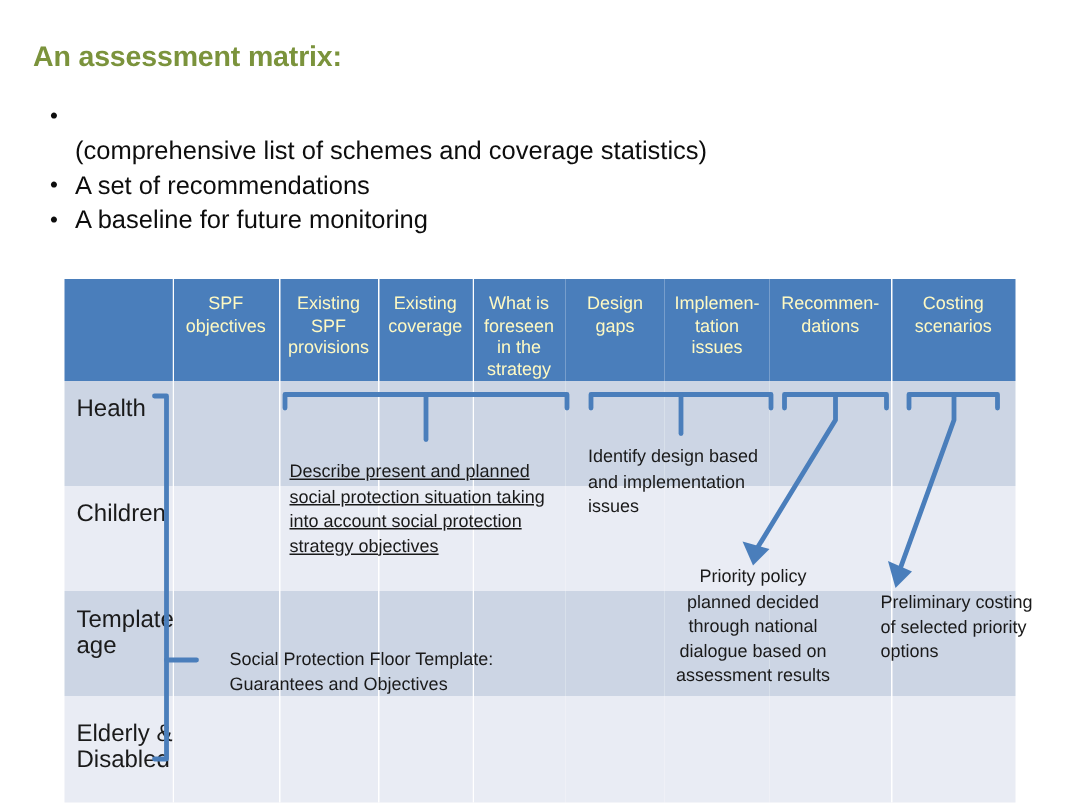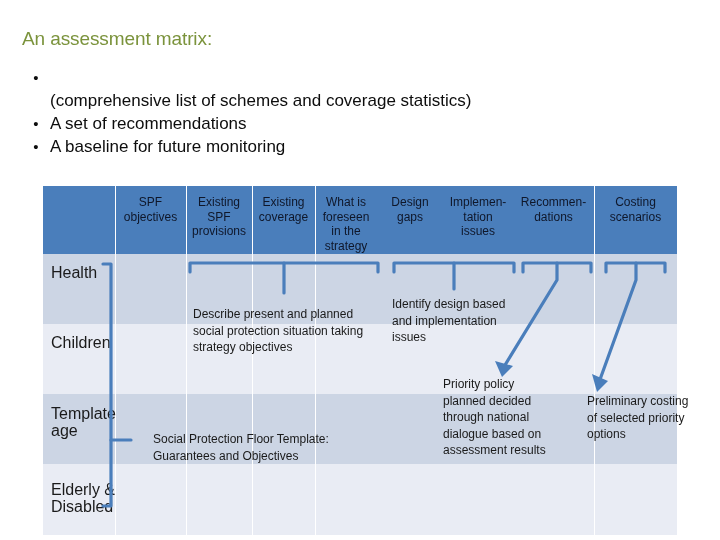--- a/index.html
+++ b/index.html
@@ -15,21 +15,21 @@
     font-family: "Liberation Sans", sans-serif;
     color: #1a1a1a;
   }
 
   
   #slide-title {
     position: absolute;
     left: 22px;
     top: 28px;
     font-size: 19px;
-    font-weight: normal;
+    font-weight: bold;
     color: #7b933c;
     letter-spacing: -0.1px;
     white-space: nowrap;
   }
 
   
   #bullet-list {
     position: absolute;
     left: 22px;
     top: 66px;
@@ -61,21 +61,21 @@
   }
   #matrix-grid {
     position: absolute;
     inset: 0;
     display: grid;
     grid-template-columns: 72px 71px 66px 63px 62px 66px 70px 81px 83px;
     grid-template-rows: 68px 70px 70px 70px 71px;
   }
   .hdr {
     background: #4a7ebb;
-    color: #0f172a;
+    color: #fef9c3;
     font-size: 12px;
     line-height: 14.5px;
     text-align: center;
     padding-top: 9px;
     box-sizing: border-box;
   }
   .hdr-sep { box-shadow: inset 1px 0 0 #ffffff; }
 
   .cell-dark  { background: #ccd5e4; }
   .cell-light { background: #e9ecf4; }
@@ -233,33 +233,34 @@
   </div>
   <div class="row-label" style="top:219px;">
     <div>Template</div>
     <div>age</div>
   </div>
   <div class="row-label" style="top:295px;">
     <div>Elderly &amp;</div>
     <div>Disabled</div>
   </div>
 
-  <div class="body-text" style="left:150px; top:120px; width:185px;">
+  <div class="body-text" style="left:150px; top:120px; width:185px;text-decoration:underline;">
     <div>Describe present and planned</div>
     <div>social protection situation taking</div>
+    <div>into account social protection</div>
     <div>strategy objectives</div>
   </div>
 
   <div class="body-text" style="left:349px; top:110px; width:130px;">
     <div>Identify design based</div>
     <div>and implementation</div>
     <div>issues</div>
   </div>
 
-  <div class="body-text" style="left:400px; top:190px; width:118px;">
+  <div class="body-text" style="left:400px; top:190px; width:118px;text-align:center;">
     <div>Priority policy</div>
     <div>planned decided</div>
     <div>through national</div>
     <div>dialogue based on</div>
     <div>assessment results</div>
   </div>
 
   <div class="body-text" style="left:520px; top:207px; width:122px;margin-left:24px;">
     <div>Preliminary costing</div>
     <div>of selected priority</div>

